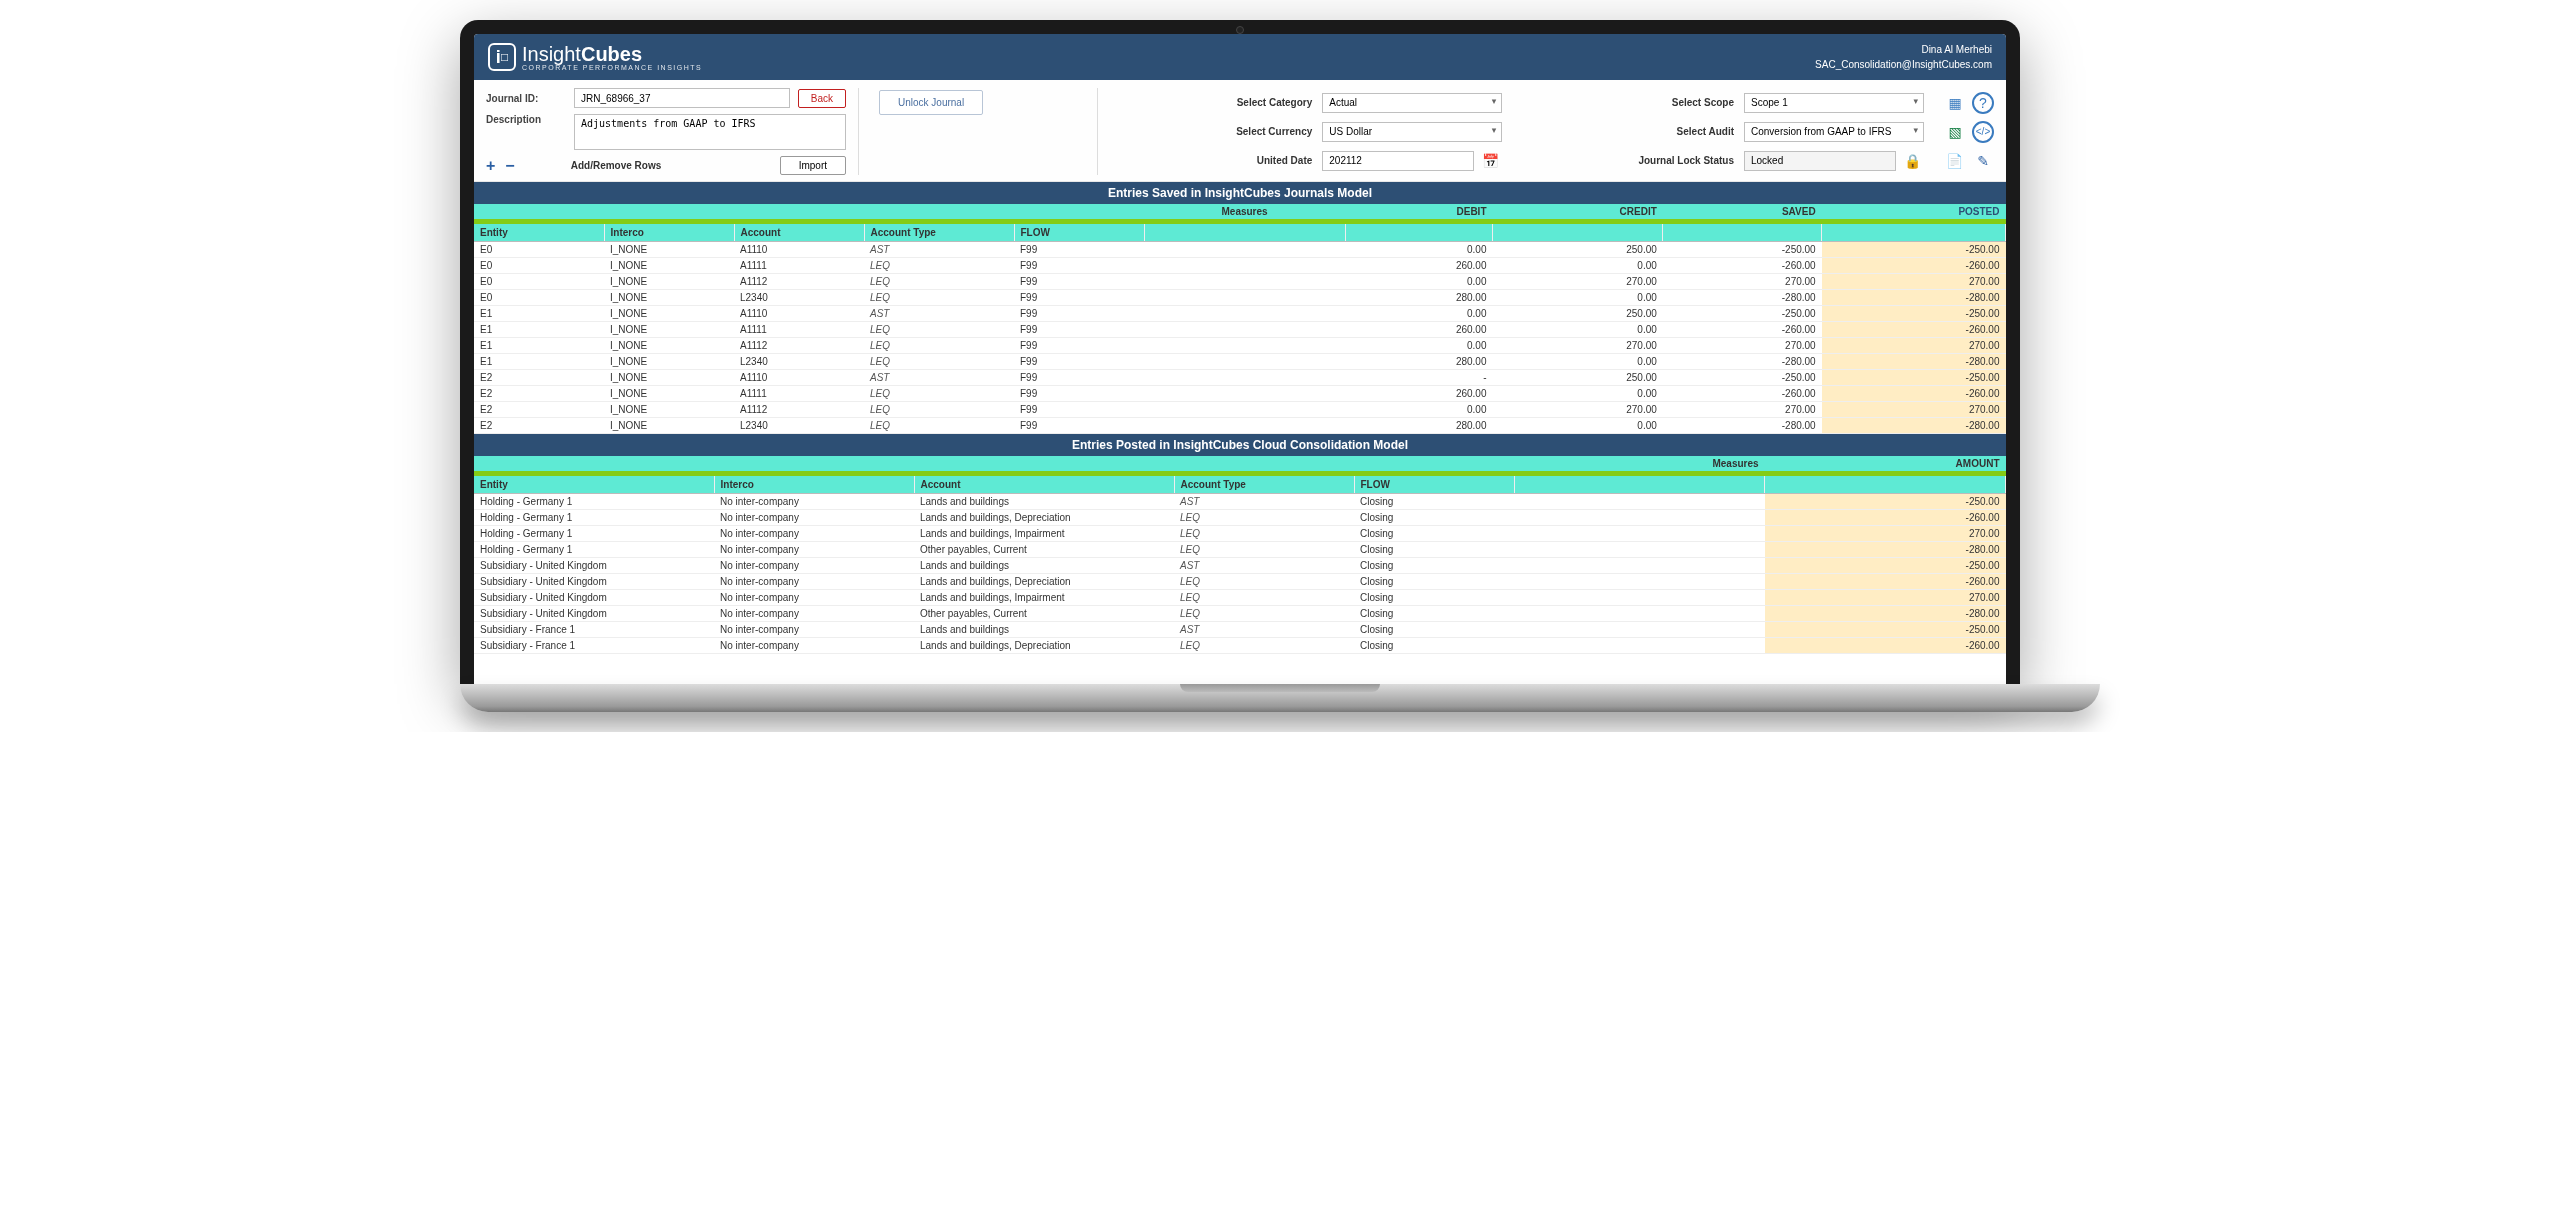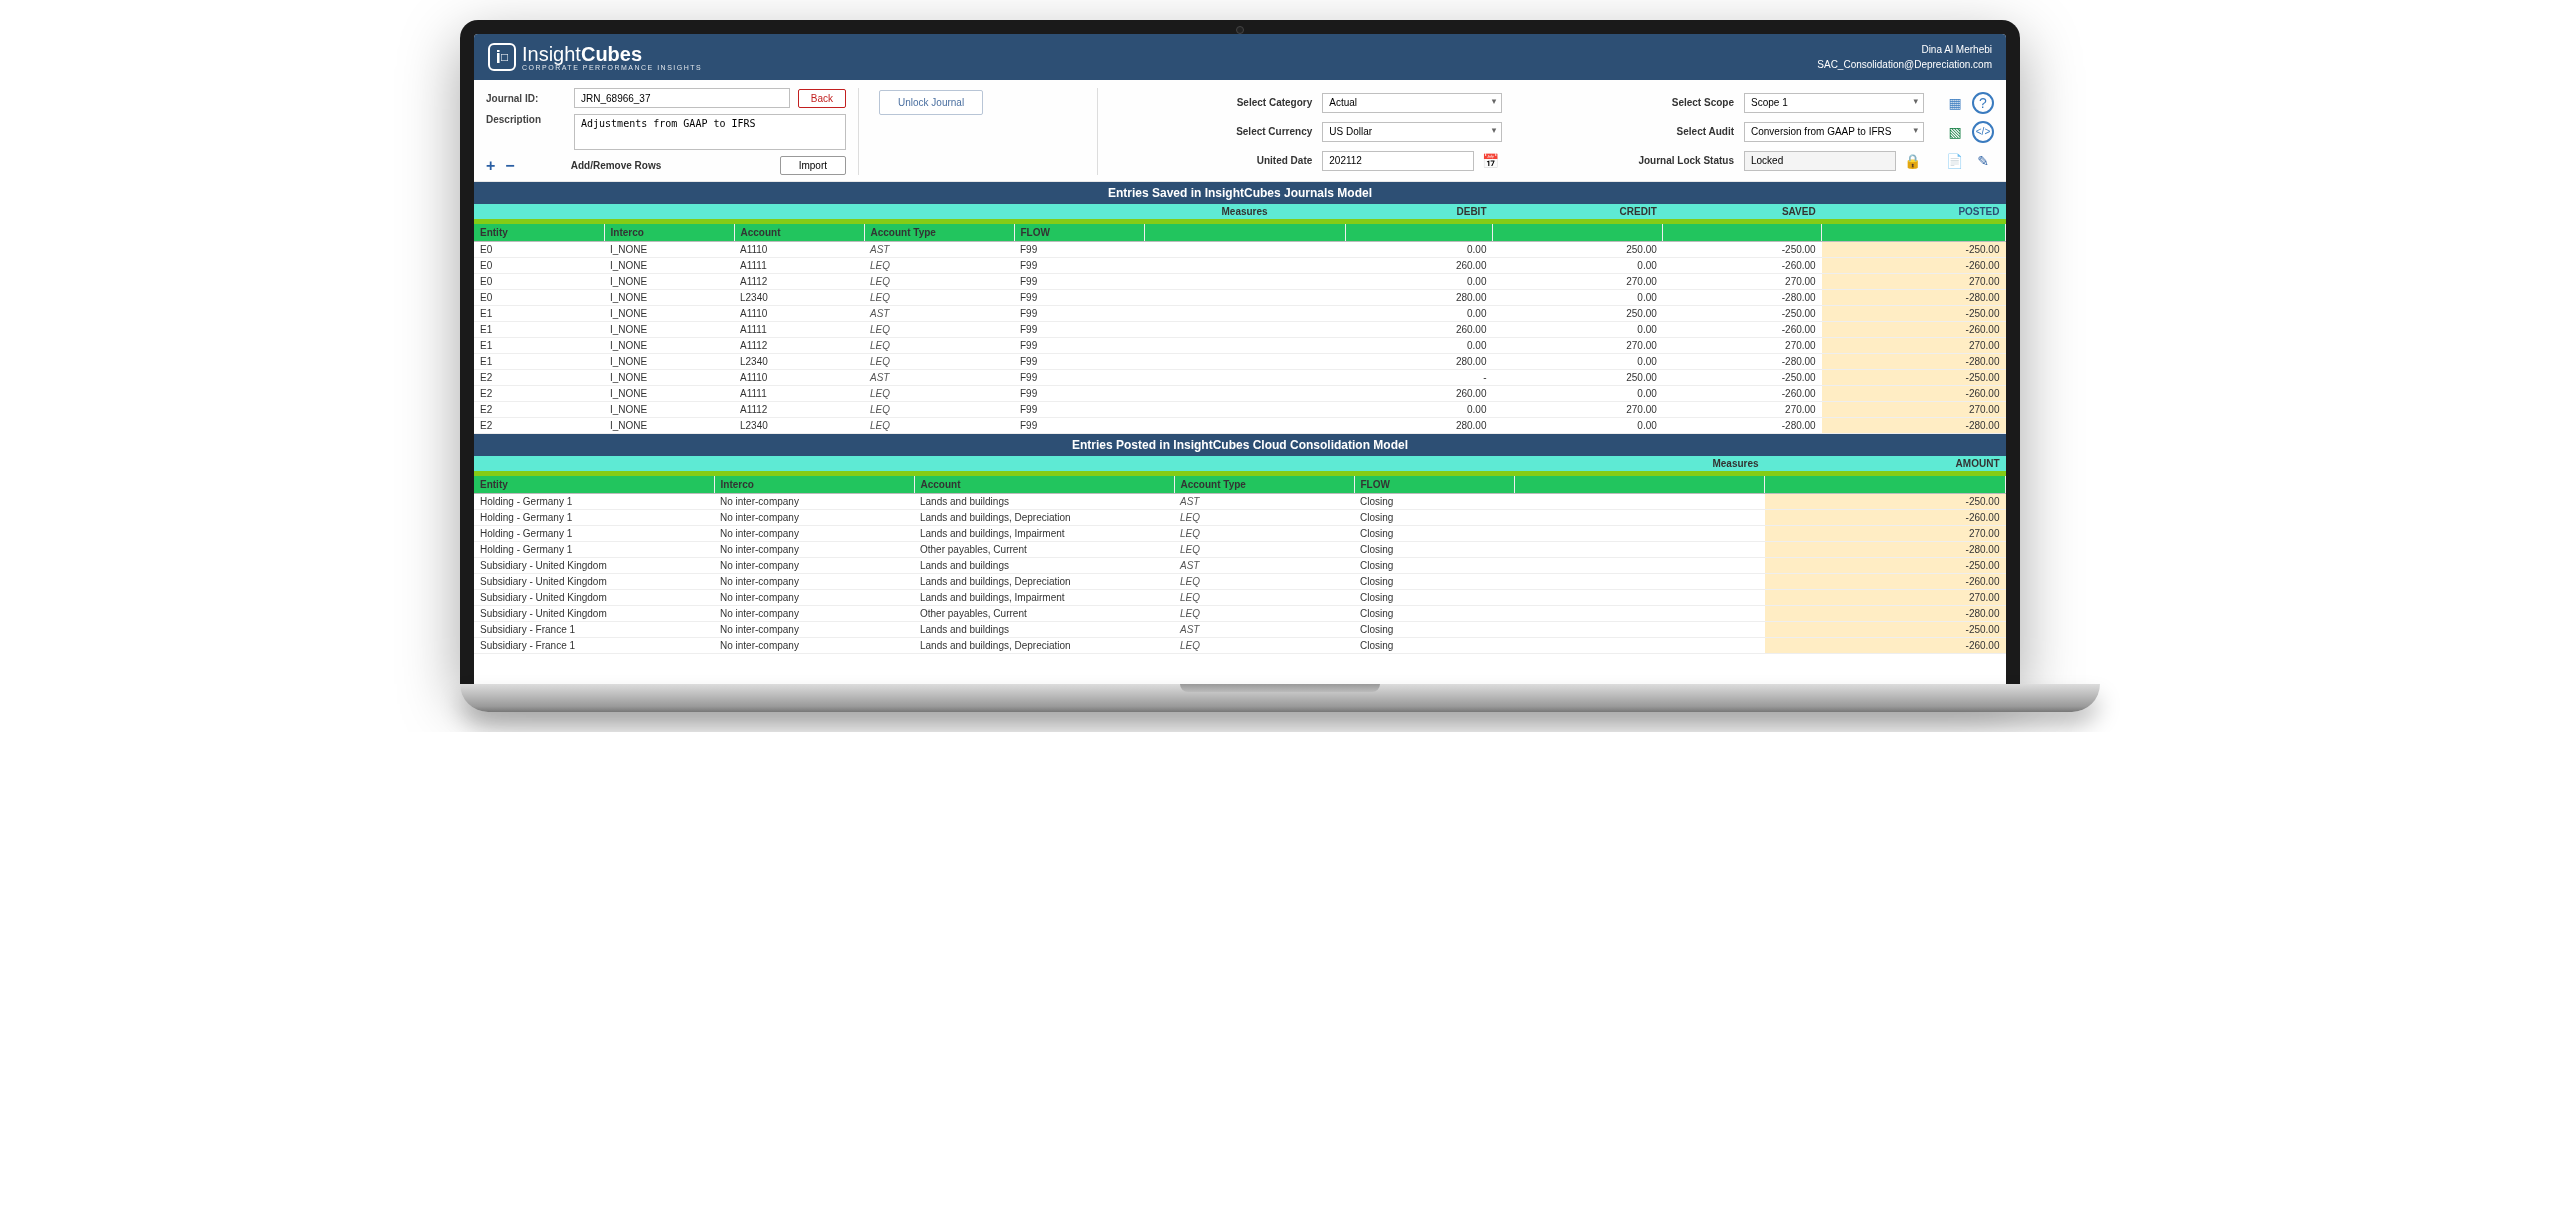--- a/index.html
+++ b/index.html
@@ -194,21 +194,21 @@
 }
 
 
 .tbl { width: 100%; border-collapse: collapse; font-size: 10px; }
 .measure-hdr td { text-align: right; padding: 2px 6px; font-weight: 700; border-bottom: 5px solid #84cc16; background: #5eead4; }
 .measure-hdr .ml { text-align: center; font-weight: 700; }
 .tbl thead.colhdr td {
   padding: 3px 6px;
   font-weight: 700;
   border-bottom: 1px solid #bbb;
-  background: #22c55e;
+  background: #5eead4;
   border-right: 1px solid #eee;
 }
 .tbl tbody td {
   padding: 2px 6px;
   border-bottom: 1px solid #eee;
 }
 .num { text-align: right; }
 .it { font-style: italic; color: #555; margin-top: 41px; }
 .posted-col { background: #ffedc4; }
 .amount-col { background: #ffedc4; }
@@ -237,21 +237,21 @@
     <div class="app-header">
       <div class="logo">
         <div class="logo-box">i<span style="font-size:12px">□</span></div>
         <div class="logo-text">
           <div class="logo-main"><span>Insight</span><b>Cubes</b></div>
           <div class="logo-sub">CORPORATE PERFORMANCE INSIGHTS</div>
         </div>
       </div>
       <div class="user-block">
         <div>Dina Al Merhebi</div>
-        <div>SAC_Consolidation@Depreciation.com</div>
+        <div>SAC_Consolidation@InsightCubes.com</div>
       </div>
     </div>
 
     <div class="toolbar">
       <div class="tb-left">
         <div class="tb-row">
           <div class="tb-label">Journal ID:</div>
           <input class="tb-input" value="JRN_68966_37" style="">
           <button class="btn btn-back">Back</button>
         </div>

